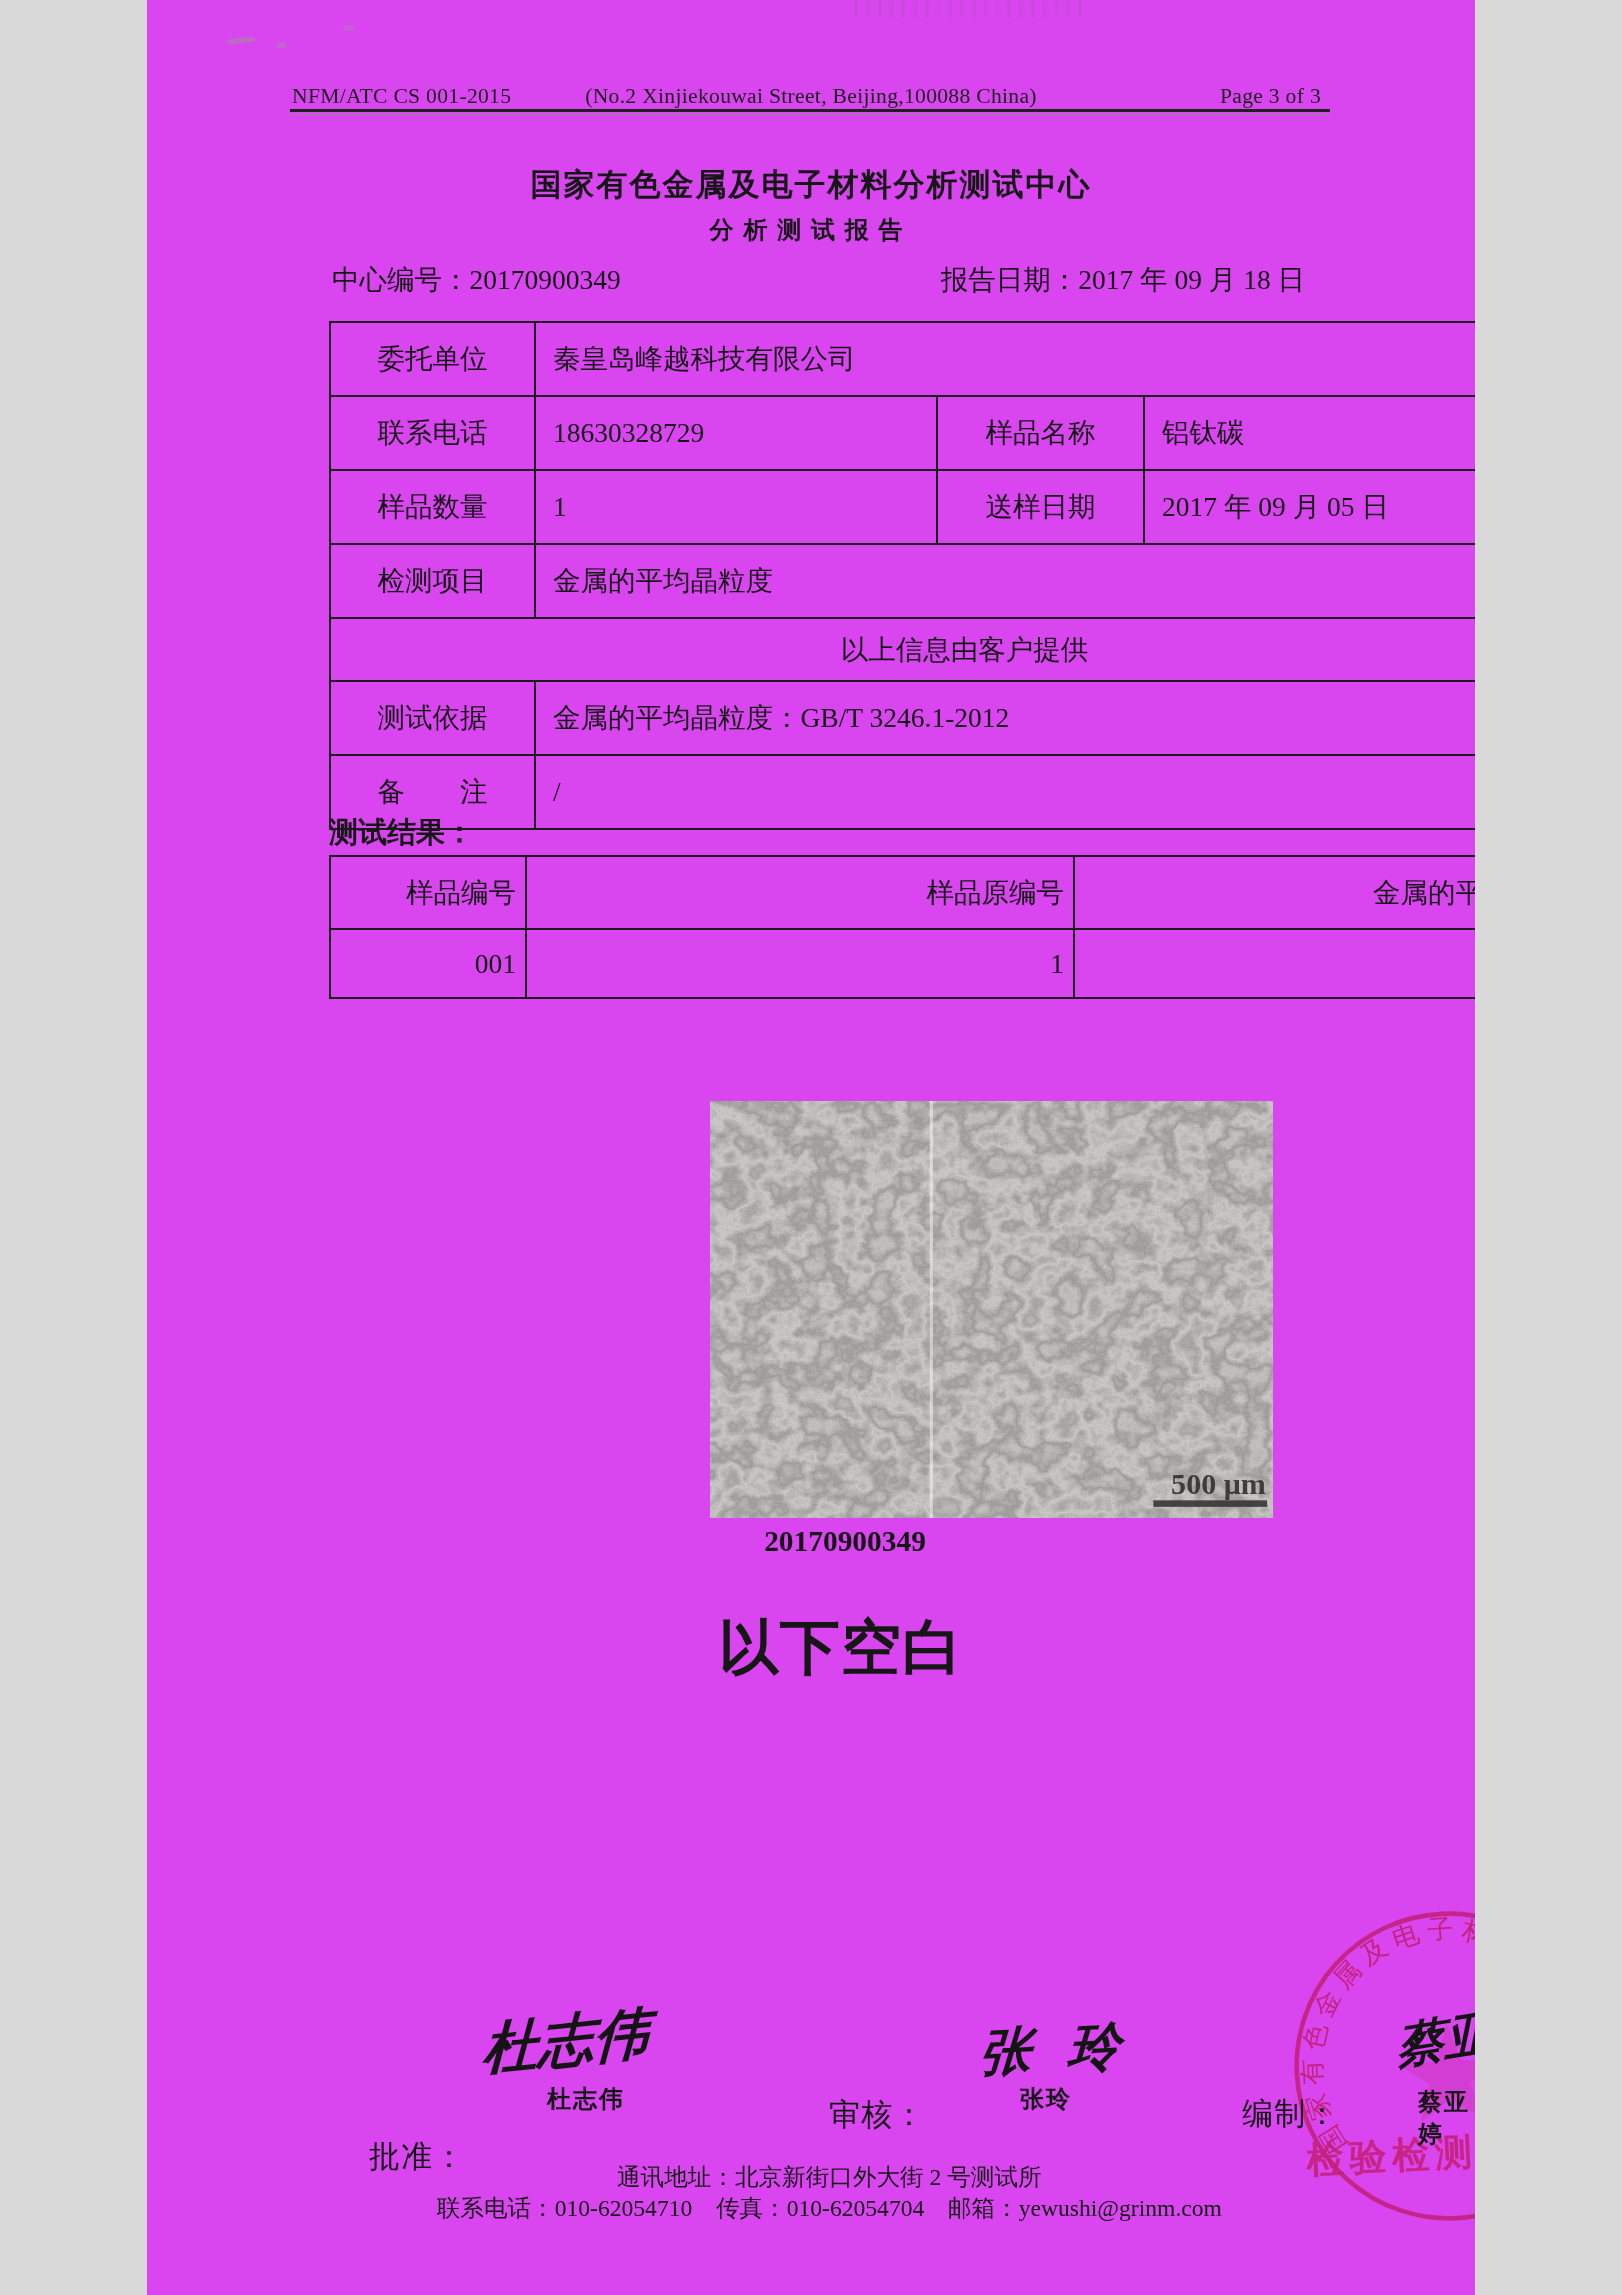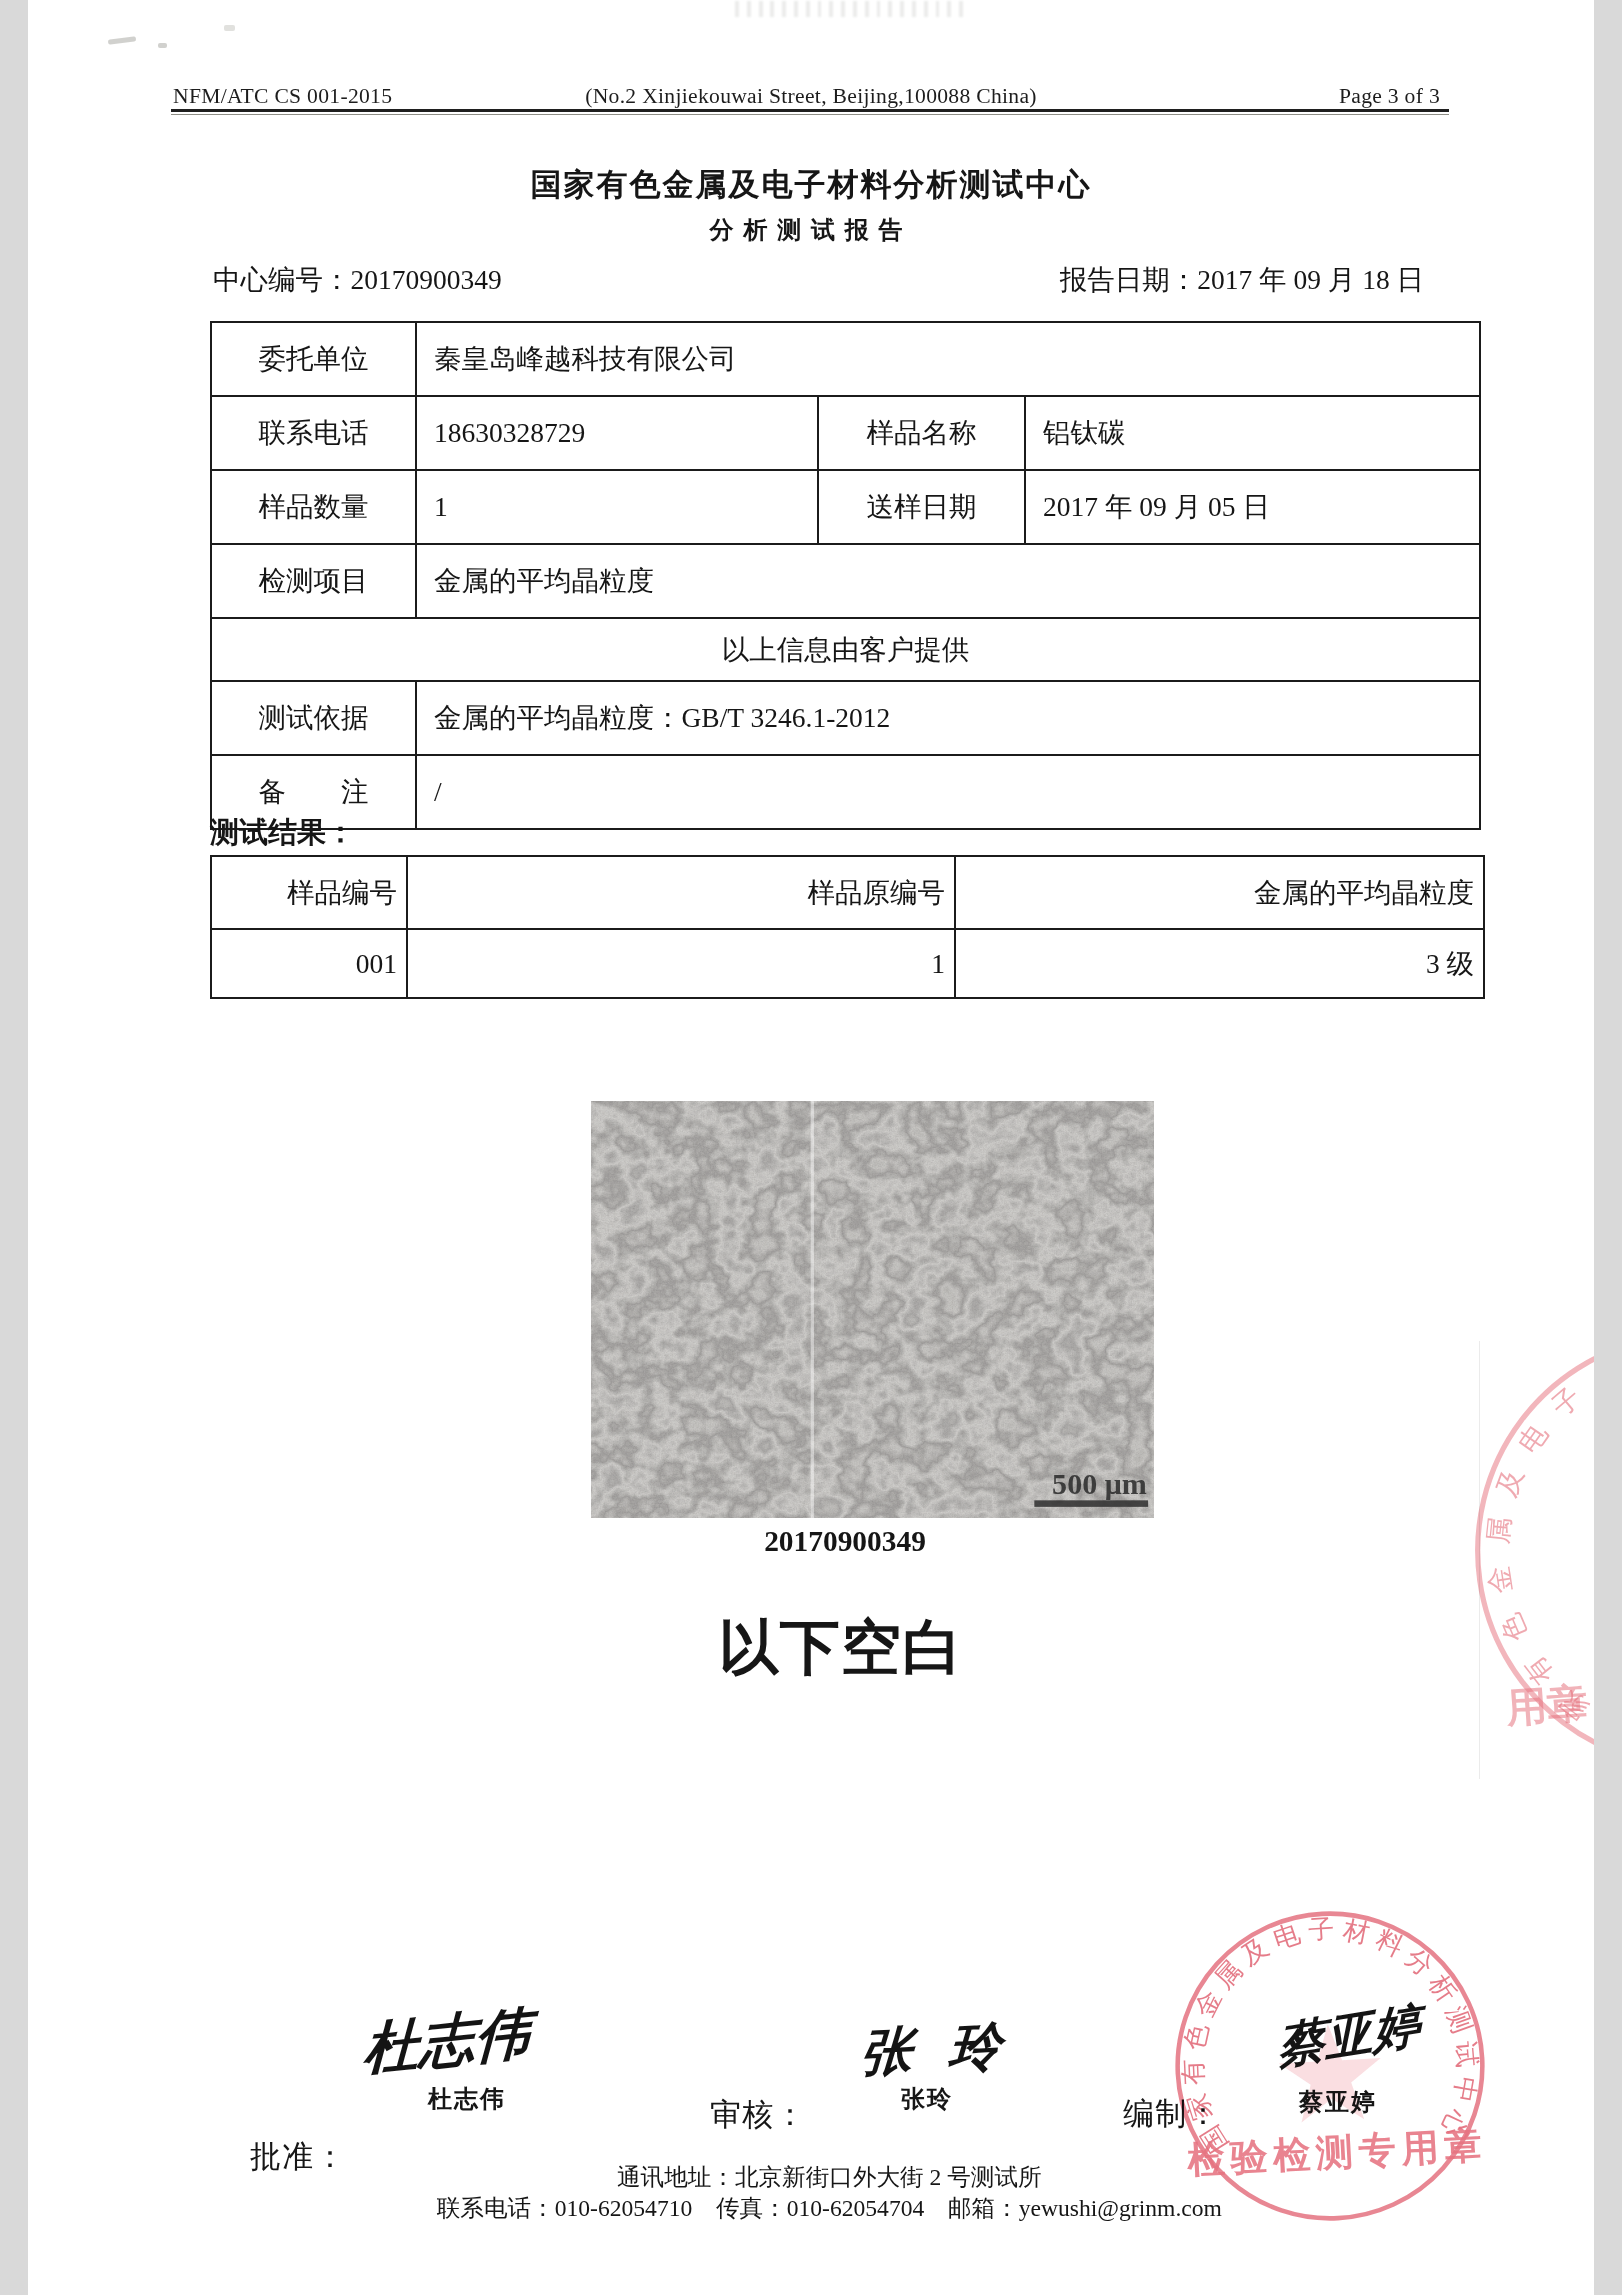--- a/index.html
+++ b/index.html
@@ -1,18 +1,18 @@
 <!DOCTYPE html>
 <html style="font-size:10.5px"><head>
 <meta charset="utf-8">
 <style>
   html,body { margin:0; padding:0; background:#d9d9d9; }
   .page {
-    position:relative; width:1566px; height:2295px; margin:0 auto;
-    background:#ffffff; overflow:hidden;
+    position:relative; width:1328px; height:2295px; margin:0 auto;
+    background:#d946ef; overflow:hidden;
     font-family:"Liberation Serif","DejaVu Serif",serif; color:#161616;
   }
   .abs { position:absolute; }
   
   .smudge { background:repeating-linear-gradient(90deg, rgba(90,95,85,.35) 0 3.9px, rgba(0,0,0,0) 3.9px 11.8px); filter:blur(1.3px); opacity:.35; }
   .dash { background:#9a9a92; opacity:.45; border-radius:2px; }
   .scanline { width:1.3px; background:rgba(60,60,60,.10); }
   
   .hdr { top:84px; font-size:21.6px; letter-spacing:0.3px; color:#1d1d1d; }
   .hdr-rule1 { top:109px; left:143px; right:145px; height:2.6px; background:#1f1f1f; }

